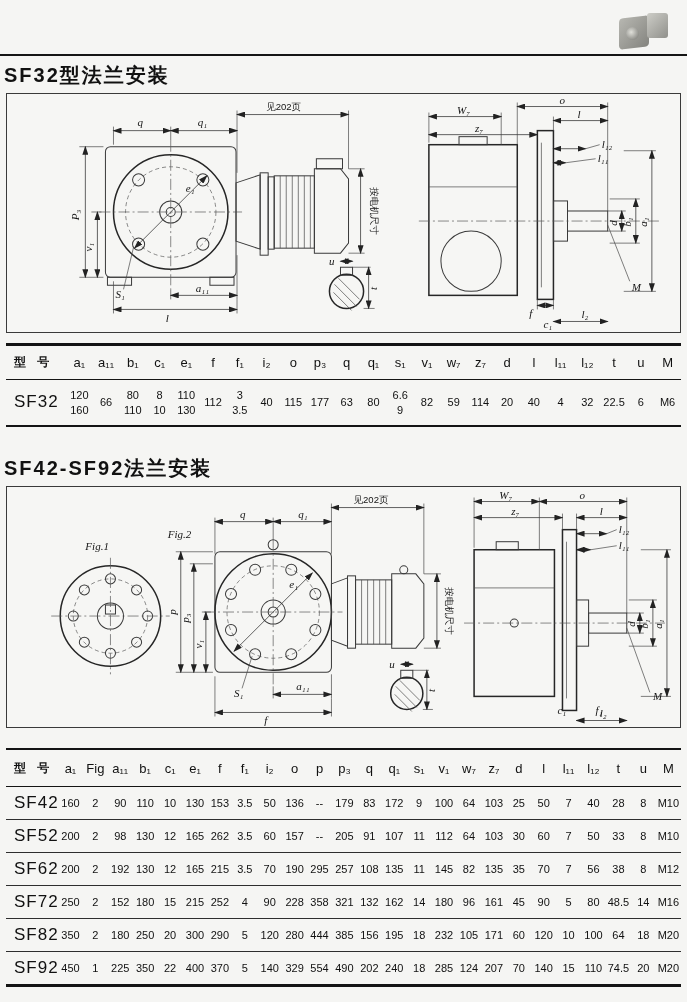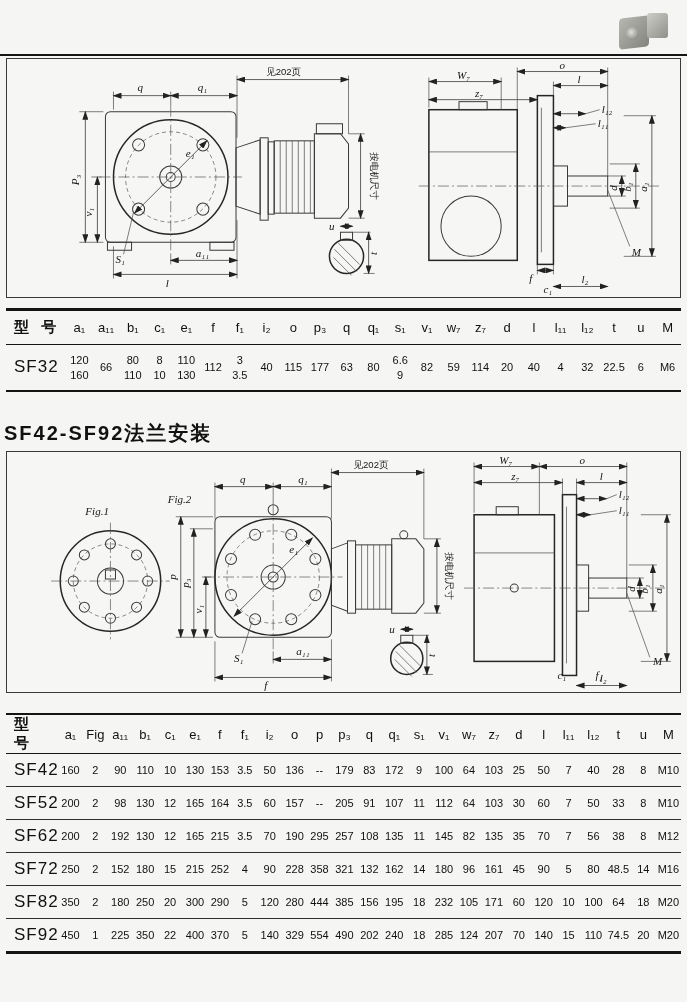--- a/index.html
+++ b/index.html
@@ -23,21 +23,21 @@
   .bc{stroke:#5a5a5a;fill:none;stroke-width:.7;stroke-dasharray:4 3;}
   .dm{stroke:#3c3c3c;fill:none;stroke-width:.8;}
   .m1{marker-start:url(#ah1);marker-end:url(#ah1);}
   .m2{marker-start:url(#ah2);marker-end:url(#ah2);}
   .lb{font:italic 11px "Liberation Serif","DejaVu Serif",serif;fill:#141414;}
   .cn{font:9.5px "Liberation Sans","DejaVu Sans",sans-serif;font-style:normal;fill:#141414;}
   
   table{border-collapse:collapse;width:675px;margin:0 auto;table-layout:fixed;}
   th{font-weight:400;font-size:13px;text-align:center;padding:0;}
   td{font-size:11px;text-align:center;padding:0;line-height:1.3;vertical-align:middle;}
-  th.model-h{font-size:15px;font-weight:700;text-align:left;padding-left:8px;letter-spacing:4px;}
+  th.model-h{font-size:12px;font-weight:700;text-align:left;padding-left:8px;letter-spacing:4px;}
   td.model-cell{font-size:17px;text-align:left;padding-left:8px;letter-spacing:1px;}
   .t1{margin-top:10px;border-top:3px solid #141414;border-bottom:2.5px solid #141414;}
   .t1 th{border-bottom:1.6px solid #141414;height:33px;}
   .t1 td{height:45px;}
   .t1 col.c0{width:60px;}
   .t2{margin-top:20px;border-top:2px solid #141414;border-bottom:3px solid #141414;}
   .t2 th{border-bottom:1.6px solid #141414;height:36px;}
   .t2 td{height:32px;border-top:1px solid #2e2e2e;}
   .t2 tbody tr:first-child td{border-top:none;}
   .t2 col.c0{width:52px;}
@@ -50,20 +50,21 @@
 
   <div class="topbar">
     <div class="photo">
       <div class="ph-a"></div>
       <div class="ph-b"></div>
       <div class="ph-c"></div>
     </div>
   </div>
   <div class="rule"></div>
 
+  <h1 class="sec">SF32型法兰安装</h1>
 
   <div class="drawing-box">
     <svg class="draw" viewBox="0 0 670 236">
       <defs>
         <marker id="ah1" viewBox="0 0 9 6" refX="8" refY="3" markerWidth="9" markerHeight="6" markerUnits="userSpaceOnUse" orient="auto-start-reverse">
           <path d="M0,0 L9,3 L0,6 z" fill="#222"></path>
         </marker>
       </defs>
 
       <g>
@@ -517,21 +518,21 @@
           <td>M10</td>
         </tr>
         <tr>
           <td class="model-cell">SF52</td>
           <td>200</td>
           <td>2</td>
           <td>98</td>
           <td>130</td>
           <td>12</td>
           <td>165</td>
-          <td>164</td>
+          <td>262</td>
           <td>3.5</td>
           <td>60</td>
           <td>157</td>
           <td>--</td>
           <td>205</td>
           <td>91</td>
           <td>107</td>
           <td>11</td>
           <td>112</td>
           <td>64</td>

